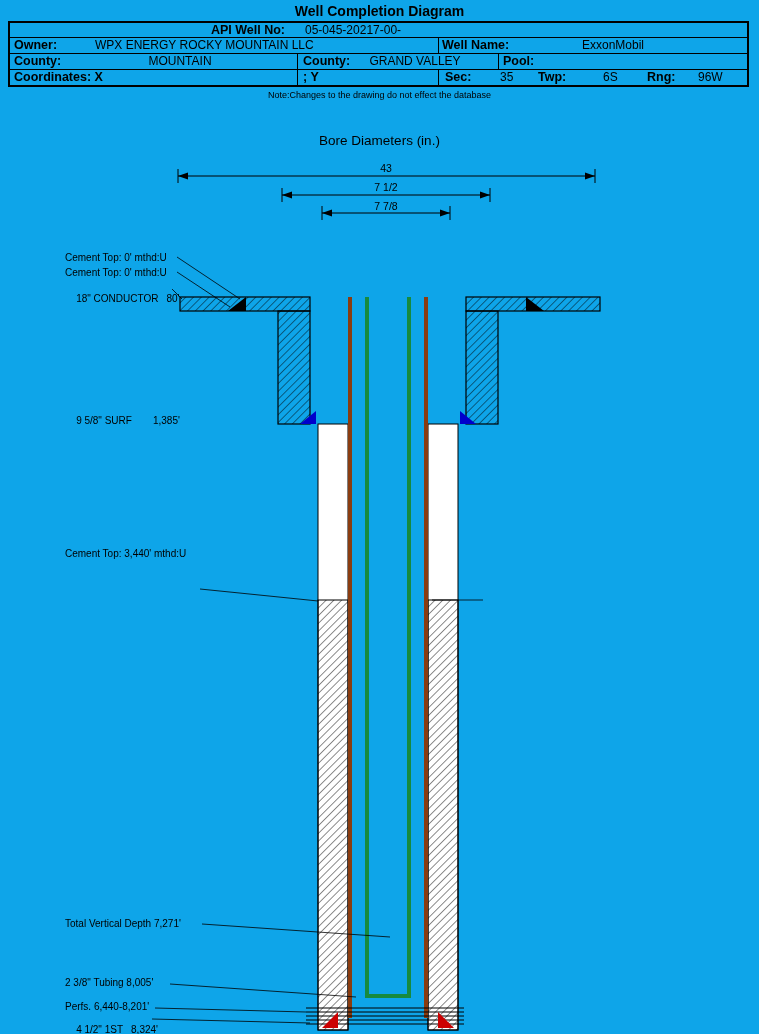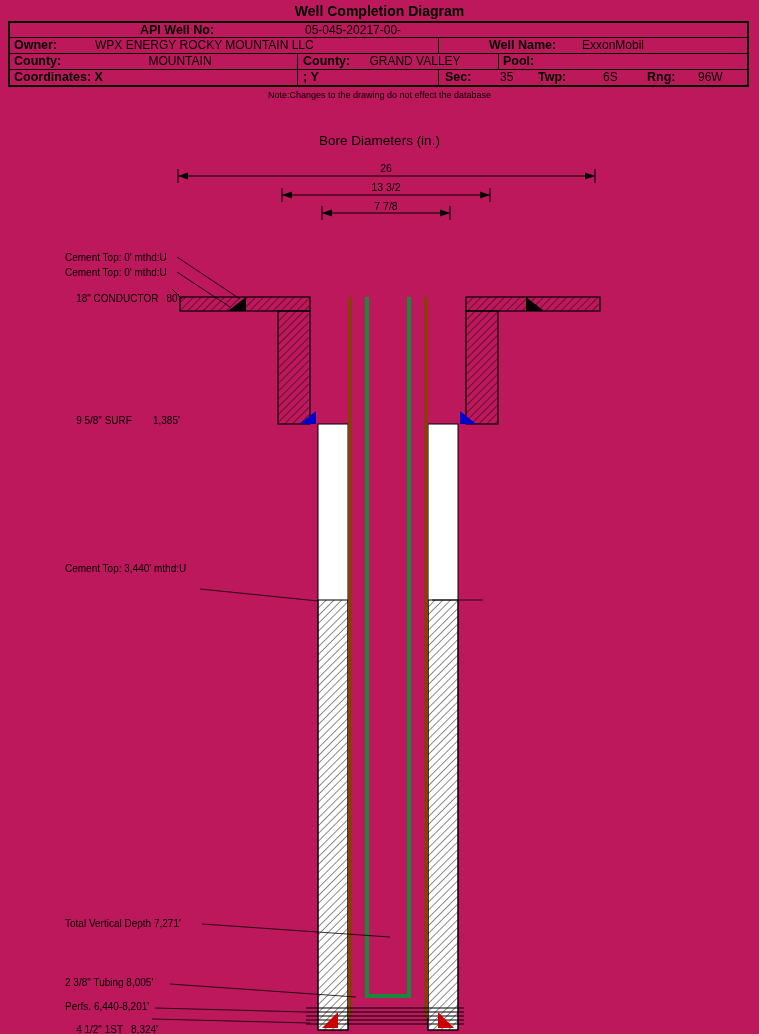--- a/index.html
+++ b/index.html
@@ -1,16 +1,16 @@
 <!DOCTYPE html>
 <html><head>
 <meta charset="utf-8">
 <style>
   html,body{margin:0;padding:0;background:#fff;}
-  .page{position:relative;width:759px;height:1034px;background:#be185d;
+  .page{position:relative;width:759px;height:1034px;background:#0ea5e9;
         font-family:"Liberation Sans",sans-serif;color:#000;overflow:hidden;}
   .abs{position:absolute;}
   .center{text-align:center;}
   .page-title{left:0;top:3px;width:759px;font-size:14px;font-weight:bold;}
   .note{left:0;top:90px;width:759px;font-size:9px;}
   .bore-title{left:0;top:133px;width:759px;font-size:13.5px;}
   .dim-label{font-size:10.5px;width:100px;text-align:center;}
   
   .hdr-table{left:8px;top:21px;width:741px;height:66px;border:2px solid #000;box-sizing:border-box;}
   .hrow{position:absolute;left:0;width:100%;}
@@ -35,27 +35,27 @@
   <div class="abs hdr-table">
     <div class="hsep" style="top:14px;"></div>
     <div class="hsep" style="top:30px;"></div>
     <div class="hsep" style="top:46px;"></div>
     <div class="vsep" style="left:287px;top:30px;height:32px;"></div>
     <div class="vsep" style="left:428px;top:14px;height:16px;"></div>
     <div class="vsep" style="left:428px;top:46px;height:16px;"></div>
     <div class="vsep" style="left:488px;top:30px;height:16px;"></div>
 
     <div class="hrow" style="top:0;height:14px;">
-      <span class="cell lbl" style="left:130px;width:155px;text-align:left;line-height:14px;">API Well No:</span>
+      <span class="cell lbl" style="left:120px;width:155px;text-align:right;line-height:14px;">API Well No:</span>
       <span class="cell" style="left:295px;line-height:14px;">05-045-20217-00-</span>
     </div>
     <div class="hrow" style="top:15px;height:15px;">
       <span class="cell lbl" style="left:4px;">Owner:</span>
       <span class="cell" style="left:85px;">WPX ENERGY ROCKY MOUNTAIN LLC</span>
-      <span class="cell lbl" style="left:432px;margin-left:47px;">Well Name:</span>
+      <span class="cell lbl" style="left:432px;">Well Name:</span>
       <span class="cell" style="left:560px;margin-left:12px;">ExxonMobil</span>
     </div>
     <div class="hrow" style="top:31px;height:15px;">
       <span class="cell lbl" style="left:4px;">County:</span>
       <span class="cell ctr" style="left:110px;width:120px;">MOUNTAIN</span>
       <span class="cell lbl" style="left:293px;">County:</span>
       <span class="cell ctr" style="left:340px;width:130px;">GRAND VALLEY</span>
       <span class="cell lbl" style="left:493px;">Pool:</span>
     </div>
     <div class="hrow" style="top:47px;height:15px;padding-left:17px;">
@@ -66,22 +66,22 @@
       <span class="cell lbl" style="left:528px;">Twp:</span>
       <span class="cell" style="left:593px;">6S</span>
       <span class="cell lbl" style="left:637px;">Rng:</span>
       <span class="cell" style="left:688px;">96W</span>
     </div>
   </div>
 
   <div class="abs note center">Note:Changes to the drawing do not effect the database</div>
 
   <div class="abs bore-title center">Bore Diameters (in.)</div>
-  <div class="abs dim-label" style="left:336px;top:162px;">26</div>
-  <div class="abs dim-label" style="left:336px;top:181px;">13 3/2</div>
+  <div class="abs dim-label" style="left:336px;top:162px;">43</div>
+  <div class="abs dim-label" style="left:336px;top:181px;">7 1/2</div>
   <div class="abs dim-label" style="left:336px;top:200px;">7 7/8</div>
 
   <svg width="759" height="1034" viewBox="0 0 759 1034">
     <defs>
       <pattern id="hatch" patternUnits="userSpaceOnUse" width="5.5" height="5.5" patternTransform="rotate(45)">
         <line x1="0" y1="0" x2="0" y2="5.5" stroke="#000" stroke-width="0.9"></line>
       </pattern>
     </defs>
 
     <g stroke="#000" stroke-width="1">
@@ -155,21 +155,21 @@
   </svg>
 
   <div class="ann" style="left:65px;top:252px;">Cement Top: 0' mthd:U</div>
   <div class="ann" style="left:65px;top:267px;">Cement Top: 0' mthd:U</div>
   <div class="ann" style="left:65px;top:282px;">
     <span>18" CONDUCTOR</span><span class="gap-s">80'</span>
   </div>
   <div class="ann" style="left:65px;top:404px;">
     <span>9 5/8" SURF</span><span class="gap-m">1,385'</span>
   </div>
-  <div class="ann" style="left:65px;top:563px;">Cement Top: 3,440' mthd:U</div>
+  <div class="ann" style="left:65px;top:548px;">Cement Top: 3,440' mthd:U</div>
   <div class="ann" style="left:65px;top:918px;">Total Vertical Depth 7,271'</div>
   <div class="ann" style="left:65px;top:977px;">2 3/8" Tubing 8,005'</div>
   <div class="ann" style="left:65px;top:1001px;">Perfs. 6,440-8,201'</div>
   <div class="ann" style="left:65px;top:1013px;">
     <span>4 1/2" 1ST</span><span class="gap-s">8,324'</span>
   </div>
 
 </div>
 
 </body></html>

